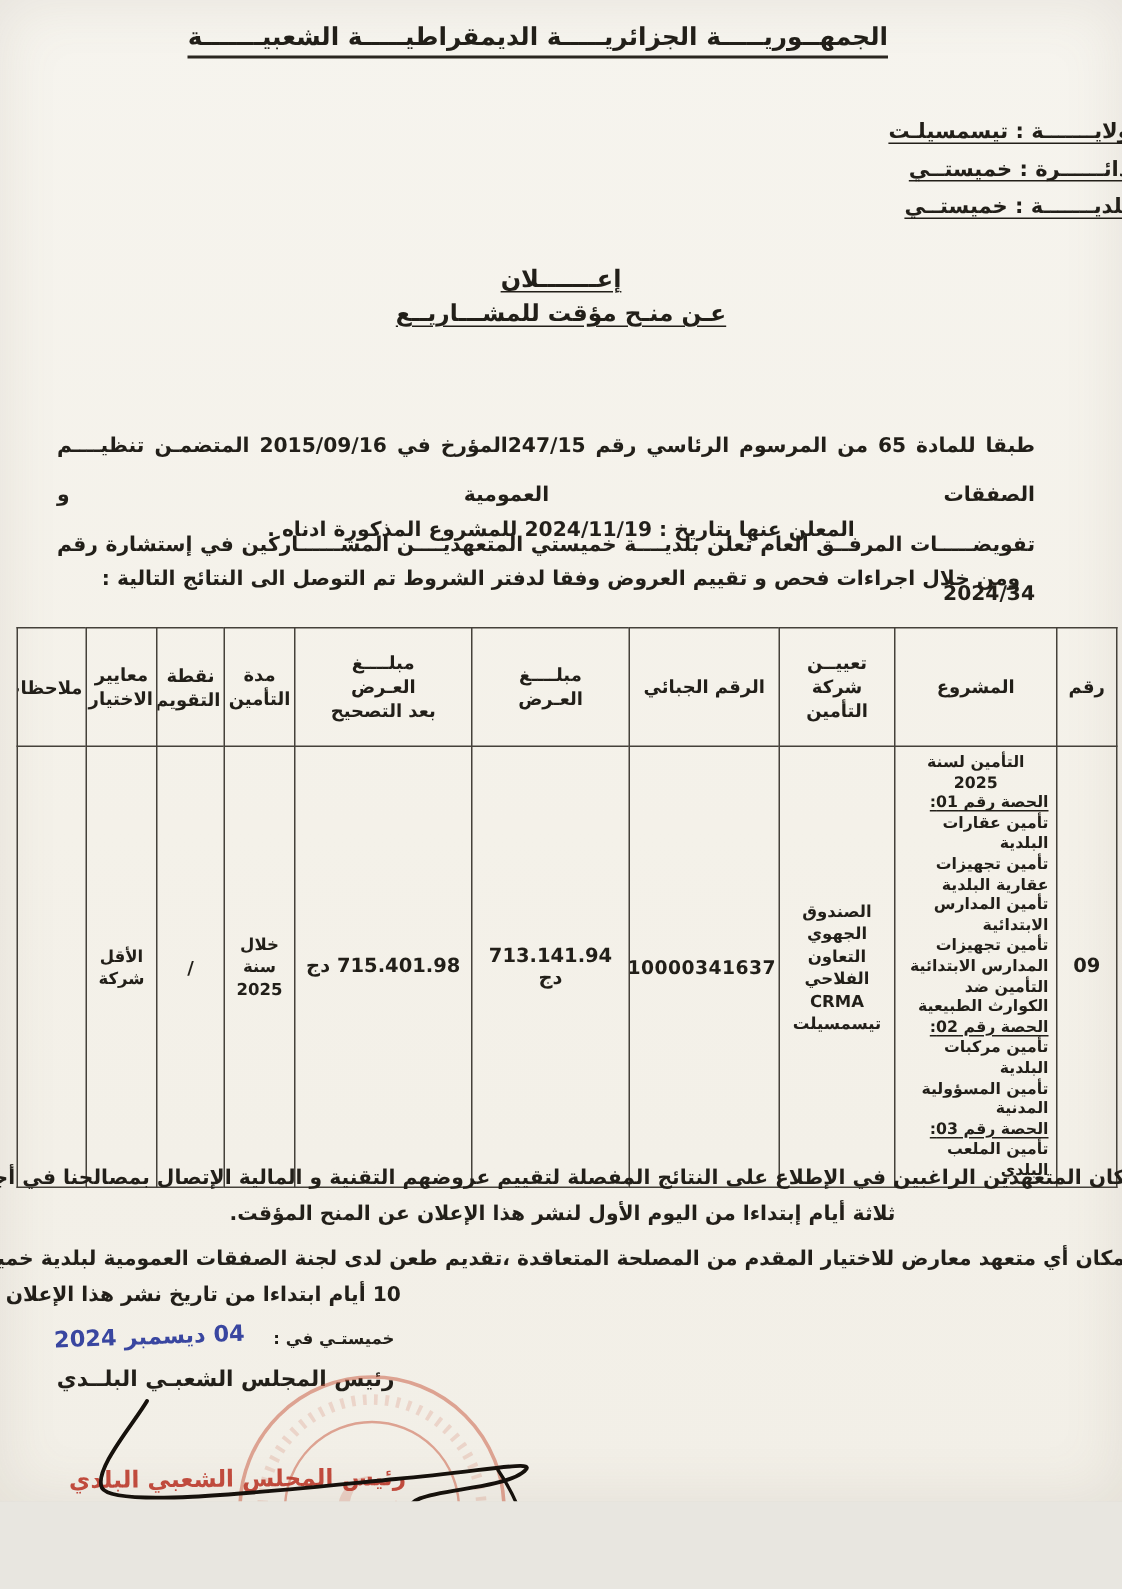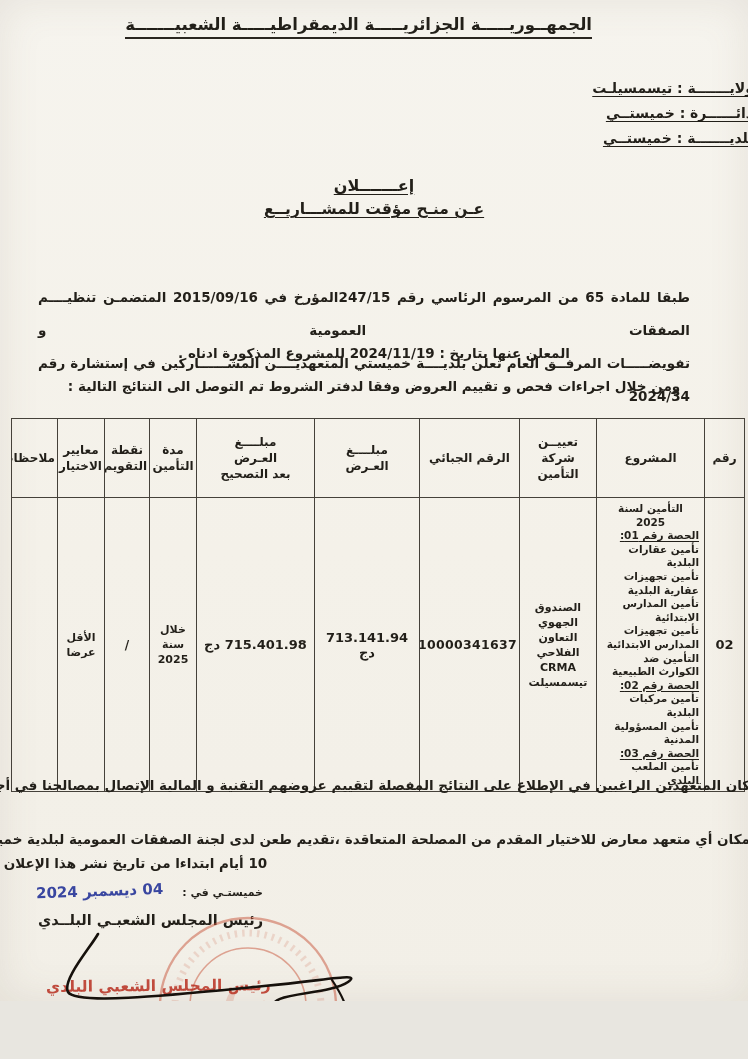--- a/index.html
+++ b/index.html
@@ -121,21 +121,21 @@
 التأمين</th>
           <th class="pre">نقطة
 التقويم</th>
           <th class="pre">معايير
 الاختيار</th>
           <th class="pre">ملاحظات</th>
         </tr>
       </thead>
       <tbody>
         <tr>
-          <td class="cell-num">02</td>
+          <td class="cell-num">09</td>
           <td class="cell-project">
 
           <div class="proj-line c">التأمين لسنة 2025</div>
               <div class="proj-line u">الحصة رقم 01:</div>
               <div class="proj-line">تأمين عقارات البلدية</div>
               <div class="proj-line">تأمين تجهيزات عقارية البلدية</div>
               <div class="proj-line">تأمين المدارس الابتدائية</div>
               <div class="proj-line">تأمين تجهيزات المدارس الابتدائية</div>
               <div class="proj-line">التأمين ضد الكوارث الطبيعية</div>
               <div class="proj-line u">الحصة رقم 02:</div>
@@ -150,28 +150,29 @@
 CRMA
 تيسمسيلت</td>
           <td class="cell-fiscal">516010000341637</td>
           <td class="cell-offer">713.141.94  دج</td>
           <td class="cell-corrected">715.401.98 دج</td>
           <td class="cell-duration pre">خلال
 سنة
 2025</td>
           <td class="cell-score">/</td>
           <td class="cell-criteria pre">الأقل
-عرضا</td>
+شركة</td>
           <td class="cell-notes"></td>
         </tr>
       </tbody>
     </table>
   </div>
 
   <div class="footer-line" id="f1">فبإمكان المتعهدين الراغبين في الإطلاع على النتائج المفصلة لتقييم عروضهم التقنية و المالية الإتصال بمصالحنا في أجل أقصاه 03</div>
+  <div class="footer-line" id="f2">ثلاثة أيام إبتداءا من اليوم الأول لنشر هذا الإعلان عن المنح المؤقت.</div>
   <div class="footer-line" id="f3">بإمكان أي متعهد معارض للاختيار المقدم من المصلحة المتعاقدة ،تقديم طعن لدى لجنة الصفقات العمومية لبلدية خميستي خلال</div>
   <div class="footer-line" id="f4">10 أيام ابتداءا من تاريخ نشر هذا الإعلان .</div>
 
   <div class="sig-place">خميستـي في :</div>
   <div class="sig-date">04 ديسمبر 2024</div>
   <div class="sig-title">رئيس المجلس الشعبـي البلــدي</div>
 
   <svg class="round-stamp" width="220" height="200" viewBox="0 0 220 200">
     <circle cx="110" cy="100" r="88" fill="none" stroke="#c8563c" stroke-width="2.4"></circle>
     <circle cx="110" cy="100" r="58" fill="none" stroke="#c8563c" stroke-width="1.6"></circle>

